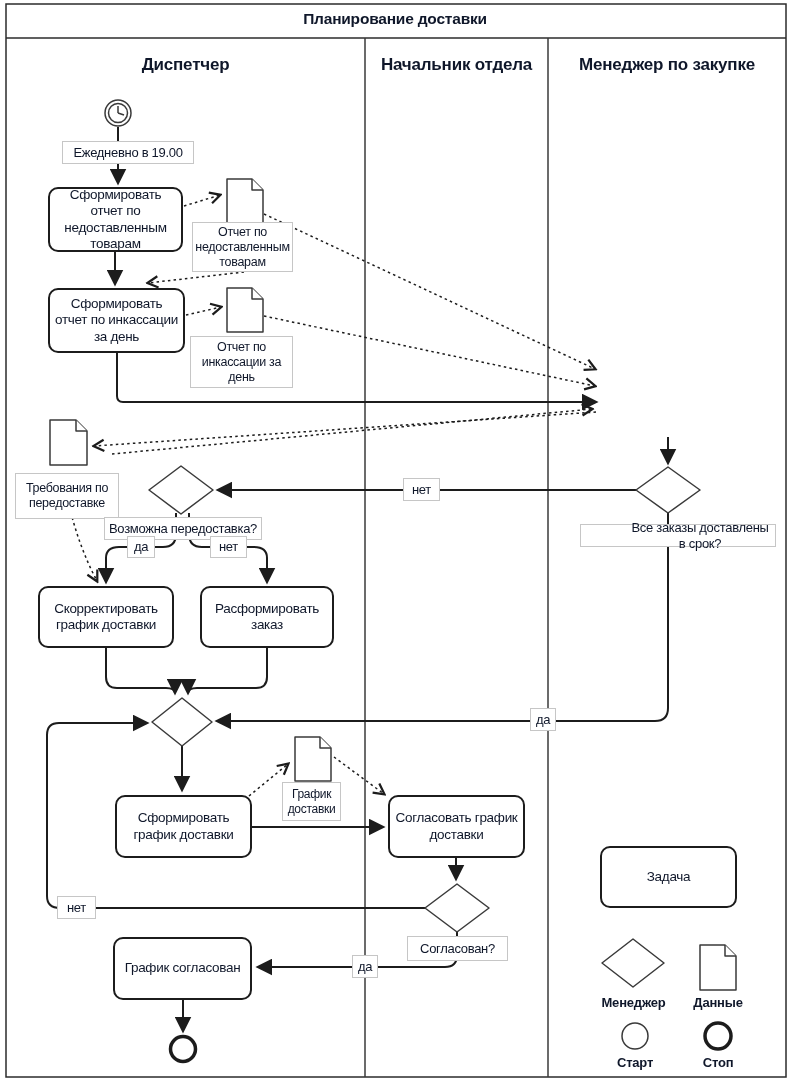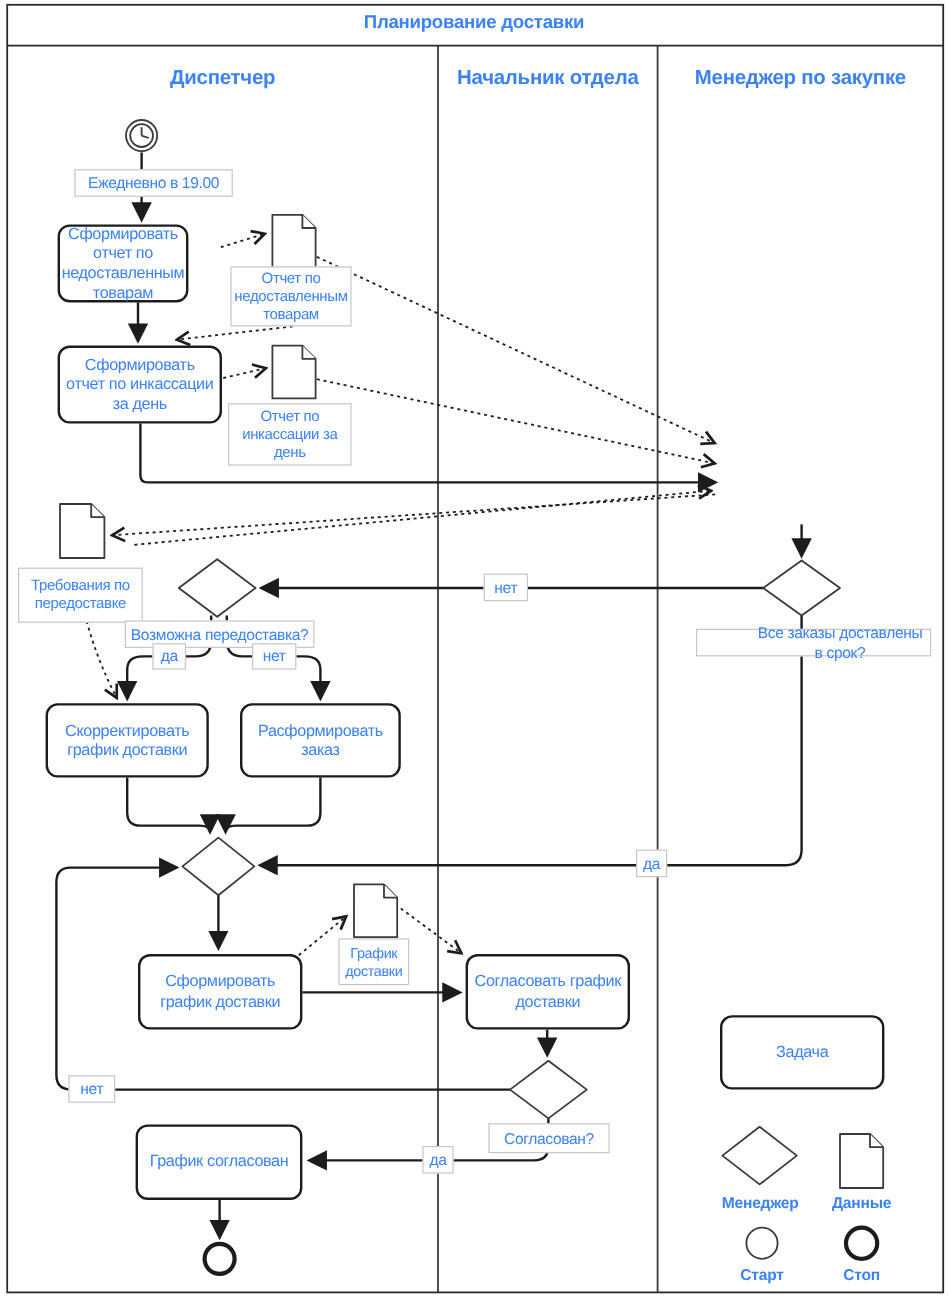--- a/index.html
+++ b/index.html
@@ -1,17 +1,17 @@
 <!DOCTYPE html>
 <html><head>
 <meta charset="utf-8">
 <style>
   html,body{margin:0;padding:0;background:#fff;}
   #stage{position:relative;width:790px;height:1084px;background:#fff;
-         font-family:"Liberation Sans",sans-serif;color:#3b82f6;overflow:hidden;}
+         font-family:"Liberation Sans",sans-serif;color:#0f172a;overflow:hidden;}
   #stage svg{position:absolute;left:0;top:0;}
   .abs{position:absolute;box-sizing:border-box;}
   .title{left:6px;top:10px;width:778px;text-align:center;font-weight:bold;font-size:15.5px;letter-spacing:-0.2px;}
   .lane-title{font-weight:bold;font-size:17px;text-align:center;letter-spacing:-0.2px;}
   .task{background:#fff;border:2px solid #1c1c1c;border-radius:10px;
         display:flex;align-items:center;justify-content:center;text-align:center;
         font-size:13.5px;line-height:1.22;padding:3px;letter-spacing:-0.3px;}
   .lbl{background:#fff;border:1px solid #c6c6c6;display:flex;align-items:center;justify-content:center;
        text-align:center;font-size:13px;line-height:1.2;letter-spacing:-0.3px;padding:1px 2px;}
   .sm{font-size:12.5px;}
@@ -110,21 +110,21 @@
     </g>
     <circle class="shape" cx="635" cy="1036" r="13"></circle>
     <circle cx="718" cy="1036" r="13" fill="#fff" stroke="#1c1c1c" stroke-width="3.5"></circle>
   </svg>
 
   <div class="abs title">Планирование доставки</div>
   <div class="abs lane-title" style="left:6px;top:55px;width:359px;">Диспетчер</div>
   <div class="abs lane-title" style="left:365px;top:55px;width:183px;">Начальник отдела</div>
   <div class="abs lane-title" style="left:548px;top:55px;width:238px;">Менеджер по закупке</div>
 
-  <div class="abs task" style="left:48px;top:187px;width:109px;height:65px;">Сформировать отчет по недоставленным товарам</div>
+  <div class="abs task" style="left:48px;top:187px;width:135px;height:65px;">Сформировать отчет по недоставленным товарам</div>
   <div class="abs task" style="left:48px;top:288px;width:137px;height:65px;">Сформировать отчет по инкассации за день</div>
   <div class="abs task" style="left:200px;top:586px;width:134px;height:62px;">Расформировать заказ</div>
   <div class="abs task" style="left:38px;top:586px;width:136px;height:62px;">Скорректировать график доставки</div>
   <div class="abs task" style="left:115px;top:795px;width:137px;height:63px;">Сформировать график доставки</div>
   <div class="abs task" style="left:388px;top:795px;width:137px;height:63px;">Согласовать график доставки</div>
   <div class="abs task" style="left:113px;top:937px;width:139px;height:63px;">График согласован</div>
 
   <div class="abs lbl" style="left:62px;top:141px;width:132px;height:23px;">Ежедневно в 19.00</div>
   <div class="abs lbl sm" style="left:192px;top:222px;width:101px;height:50px;">Отчет по недоставленным товарам</div>
   <div class="abs lbl sm" style="left:190px;top:336px;width:103px;height:52px;">Отчет по инкассации за день</div>

